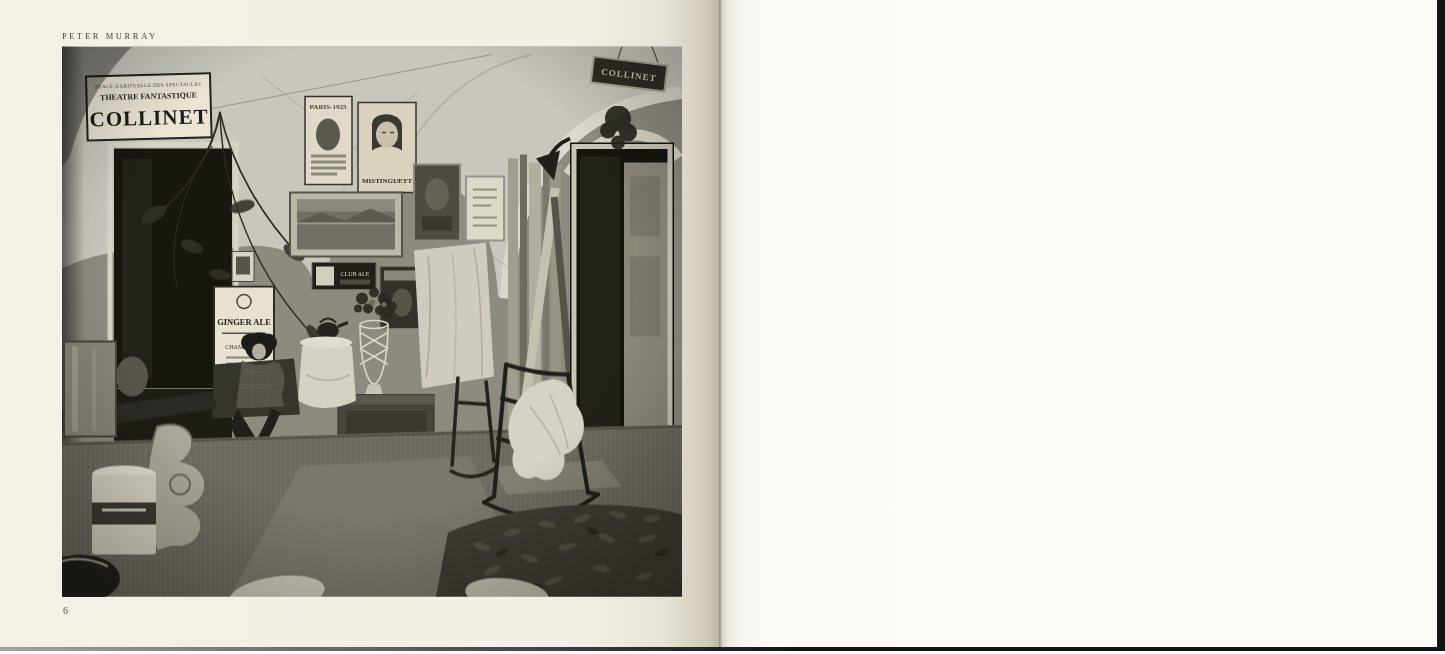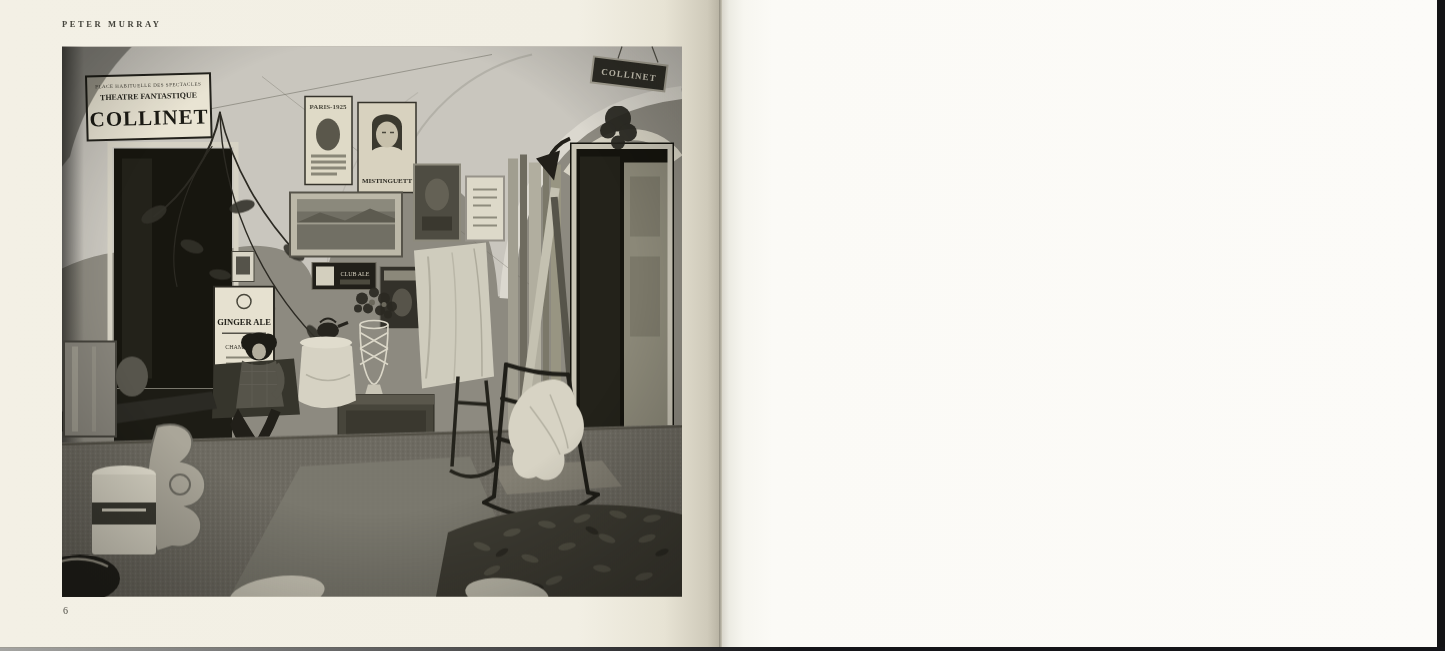--- a/index.html
+++ b/index.html
@@ -14,22 +14,22 @@
   .page-right {
     left:722px; width:716px;
     background:linear-gradient(to right,#d9d6cc 0%,#ecebe3 1%,#f7f6f0 3%,#fbfaf6 7%,#fcfbf8 100%);
   }
   .gutter-line { position:absolute; left:719px; top:0; width:3px; height:648px;
     background:linear-gradient(to right,#8f8b7e,#c9c5b6); }
   .edge-right { position:absolute; left:1437px; top:0; width:8px; height:651px; background:#131315; }
   .edge-bottom { position:absolute; left:0; top:647px; width:1445px; height:4px;
     background:linear-gradient(to right, rgba(90,90,85,.55), #141418 55%); }
 
-  .running-header { position:absolute; left:62px; top:19px; font-size:8.5px; letter-spacing:2.6px;
-    color:#45443c;font-weight:bold; }
+  .running-header { position:absolute; left:62px; top:31px; font-size:8.5px; letter-spacing:2.6px;
+    color:#45443c; }
   .pagenum { position:absolute; font-size:10px; color:#4d4c44; }
   .pagenum-left { left:63px; top:605px; }
 
   .photo-frame { position:absolute; left:62px; top:46px; width:620px; height:551px; overflow:hidden; }
   .photo-frame svg { display:block; }
 
   svg text { font-family:"Liberation Serif", serif; }
 </style>
 </head>
 <body>

